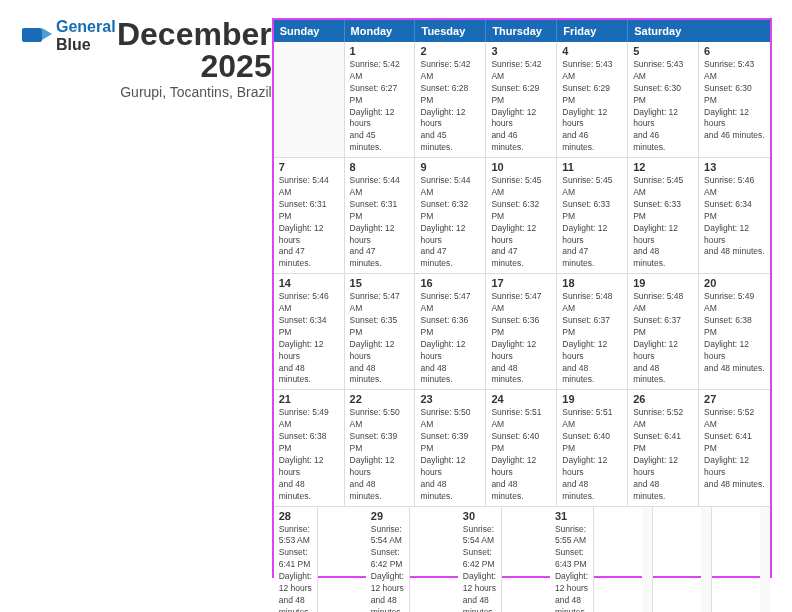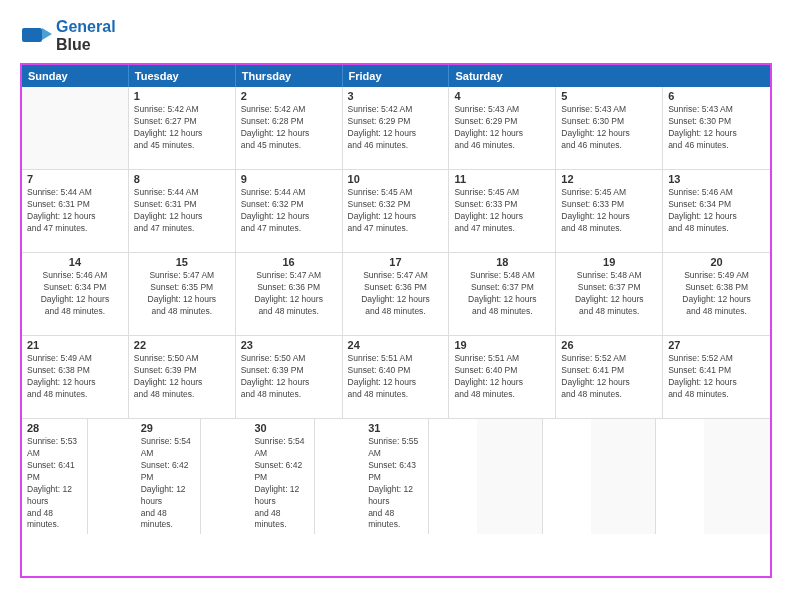--- a/index.html
+++ b/index.html
@@ -8,21 +8,21 @@
       height: 612px;
       background: #fff;
       font-family: Arial, sans-serif;
       overflow: hidden;
     }
     .page {
       width: 792px;
       height: 588px;
       padding: 18px 20px 10px 20px;
       display: flex;
-      flex-direction: column;
+      flex-direction: row;
     }
     .header {
       display: flex;
       justify-content: space-between;
       align-items: flex-start;
       margin-bottom: 10px;
     }
     .logo {
       display: flex;
       flex-direction: column;
@@ -110,25 +110,30 @@
           <polygon points="22,8 32,14 22,20" fill="#4a9fd5"></polygon>
         </svg>
         <div>
           <div style="font-size:16px;font-weight:bold;color:#333;line-height:1.1;">
             <span style="color:#1a6bb5;">General</span><br>
             <span>Blue</span>
           </div>
         </div>
       </div>
     </div>
+    <div class="title-block">
+      <div class="month-title">December 2025</div>
+      <div class="location">Gurupi, Tocantins, Brazil</div>
+    </div>
   </div>
 
   <div class="calendar">
     <div class="cal-header-row">
     <div class="cal-header-cell">Sunday</div>
+        <div class="cal-header-cell">Monday</div>
         <div class="cal-header-cell">Tuesday</div>
         <div class="cal-header-cell">Thursday</div>
         <div class="cal-header-cell">Friday</div>
         <div class="cal-header-cell">Saturday</div>
       </div>
     <div class="cal-body">
     <div class="cal-row" style="min-height: auto;">
           <div class="cal-cell empty"></div>
           <div class="cal-cell">
             <span class="cell-date">1</span>
@@ -217,21 +222,21 @@
 and 48 minutes.</div>
           </div>
           <div class="cal-cell">
             <span class="cell-date">13</span>
             <div class="cell-info" style="white-space: pre-line;">Sunrise: 5:46 AM
 Sunset: 6:34 PM
 Daylight: 12 hours
 and 48 minutes.</div>
           </div>
         </div>
-        <div class="cal-row" style="min-height: auto; text-align: center;">
+        <div class="cal-row" style="min-height: auto;">
           <div class="cal-cell">
             <span class="cell-date">14</span>
             <div class="cell-info" style="white-space: pre-line;">Sunrise: 5:46 AM
 Sunset: 6:34 PM
 Daylight: 12 hours
 and 48 minutes.</div>
           </div>
           <div class="cal-cell">
             <span class="cell-date">15</span>
             <div class="cell-info" style="white-space: pre-line;">Sunrise: 5:47 AM

